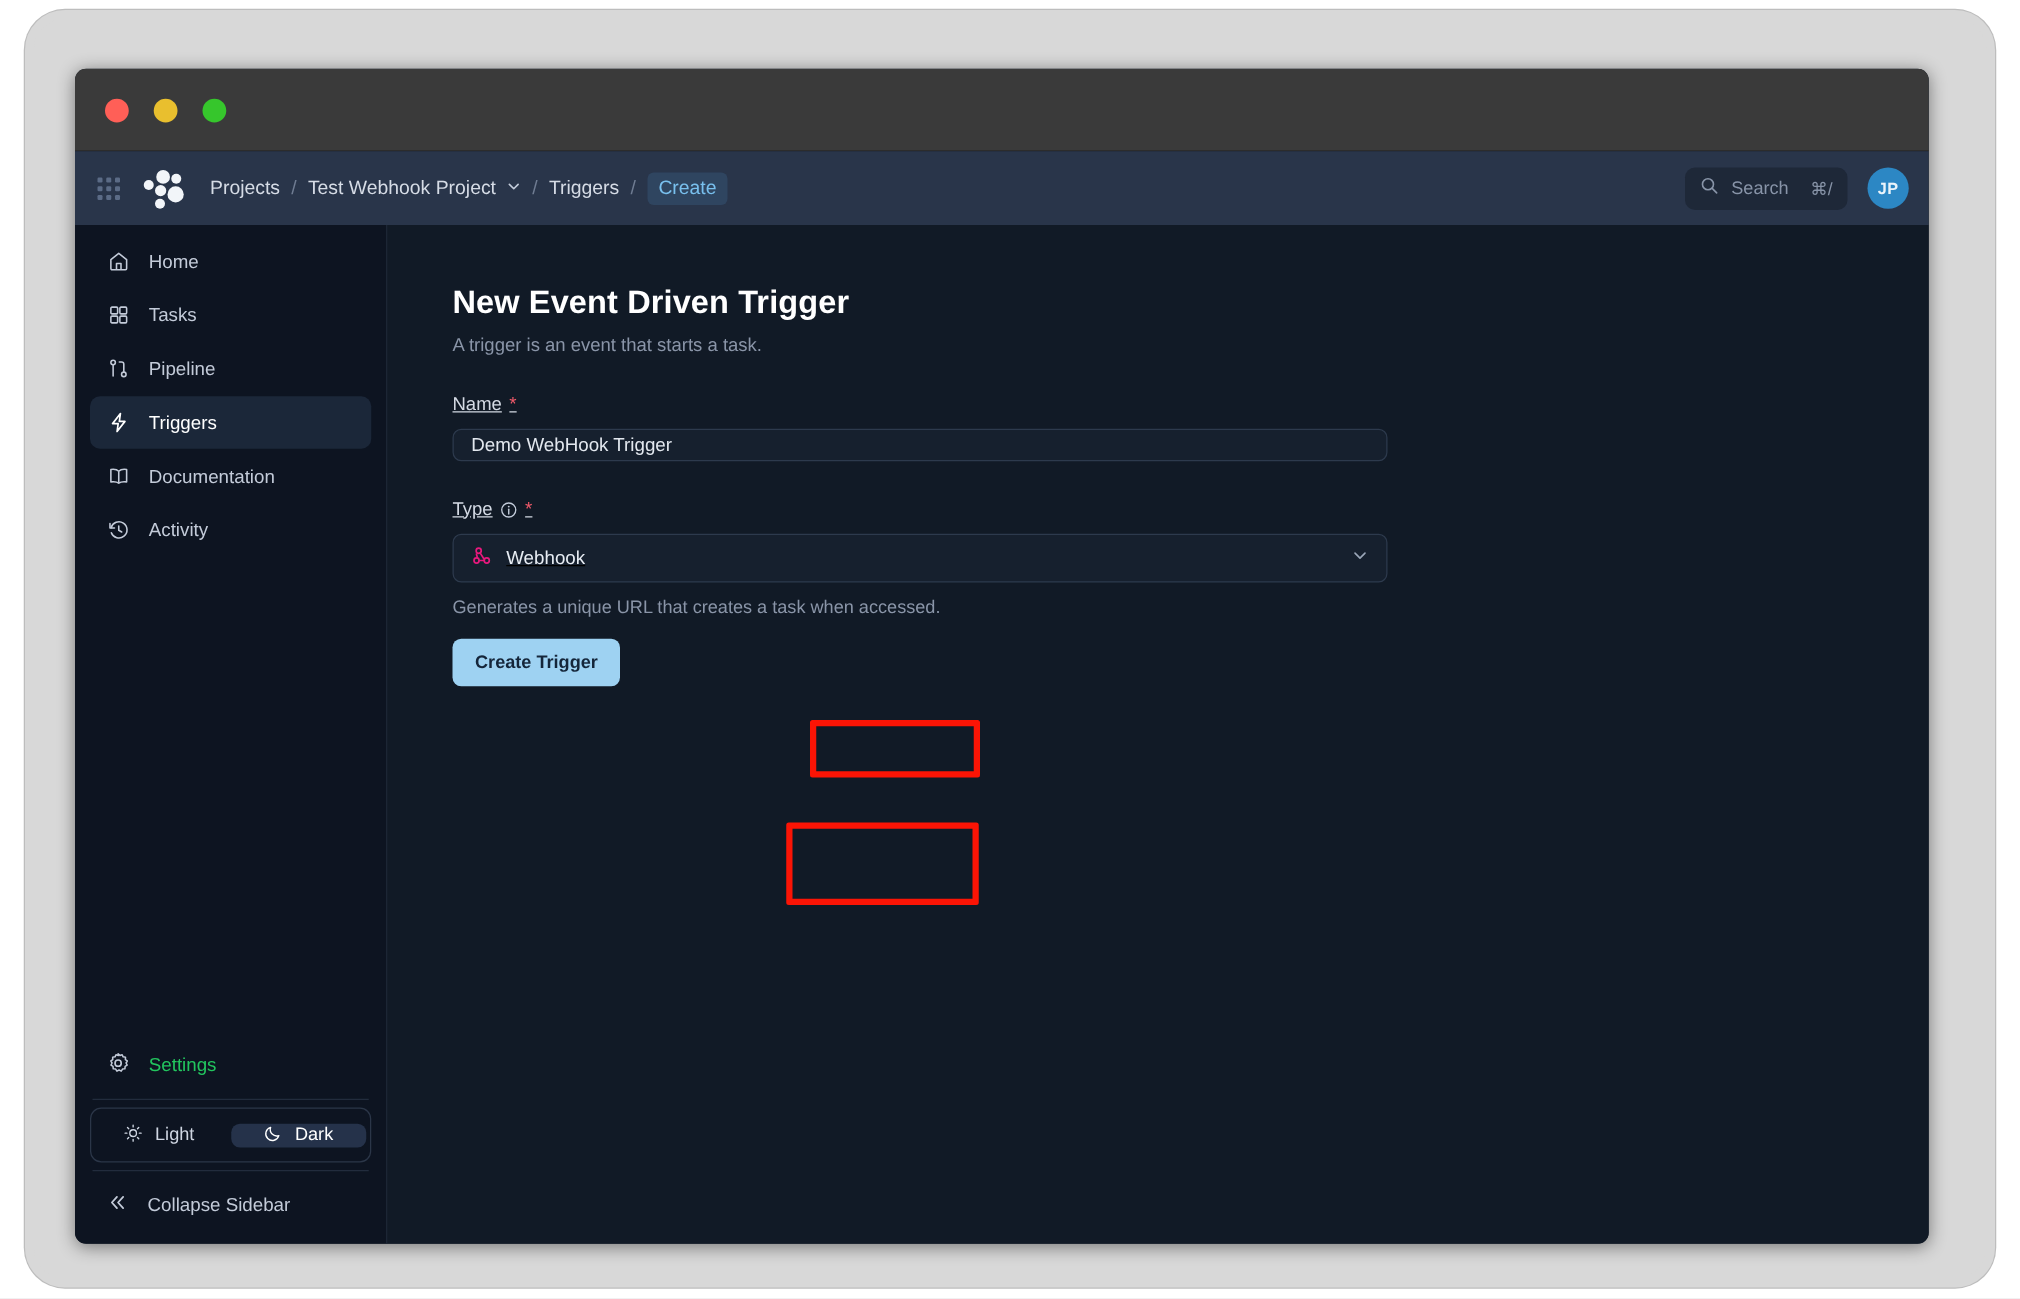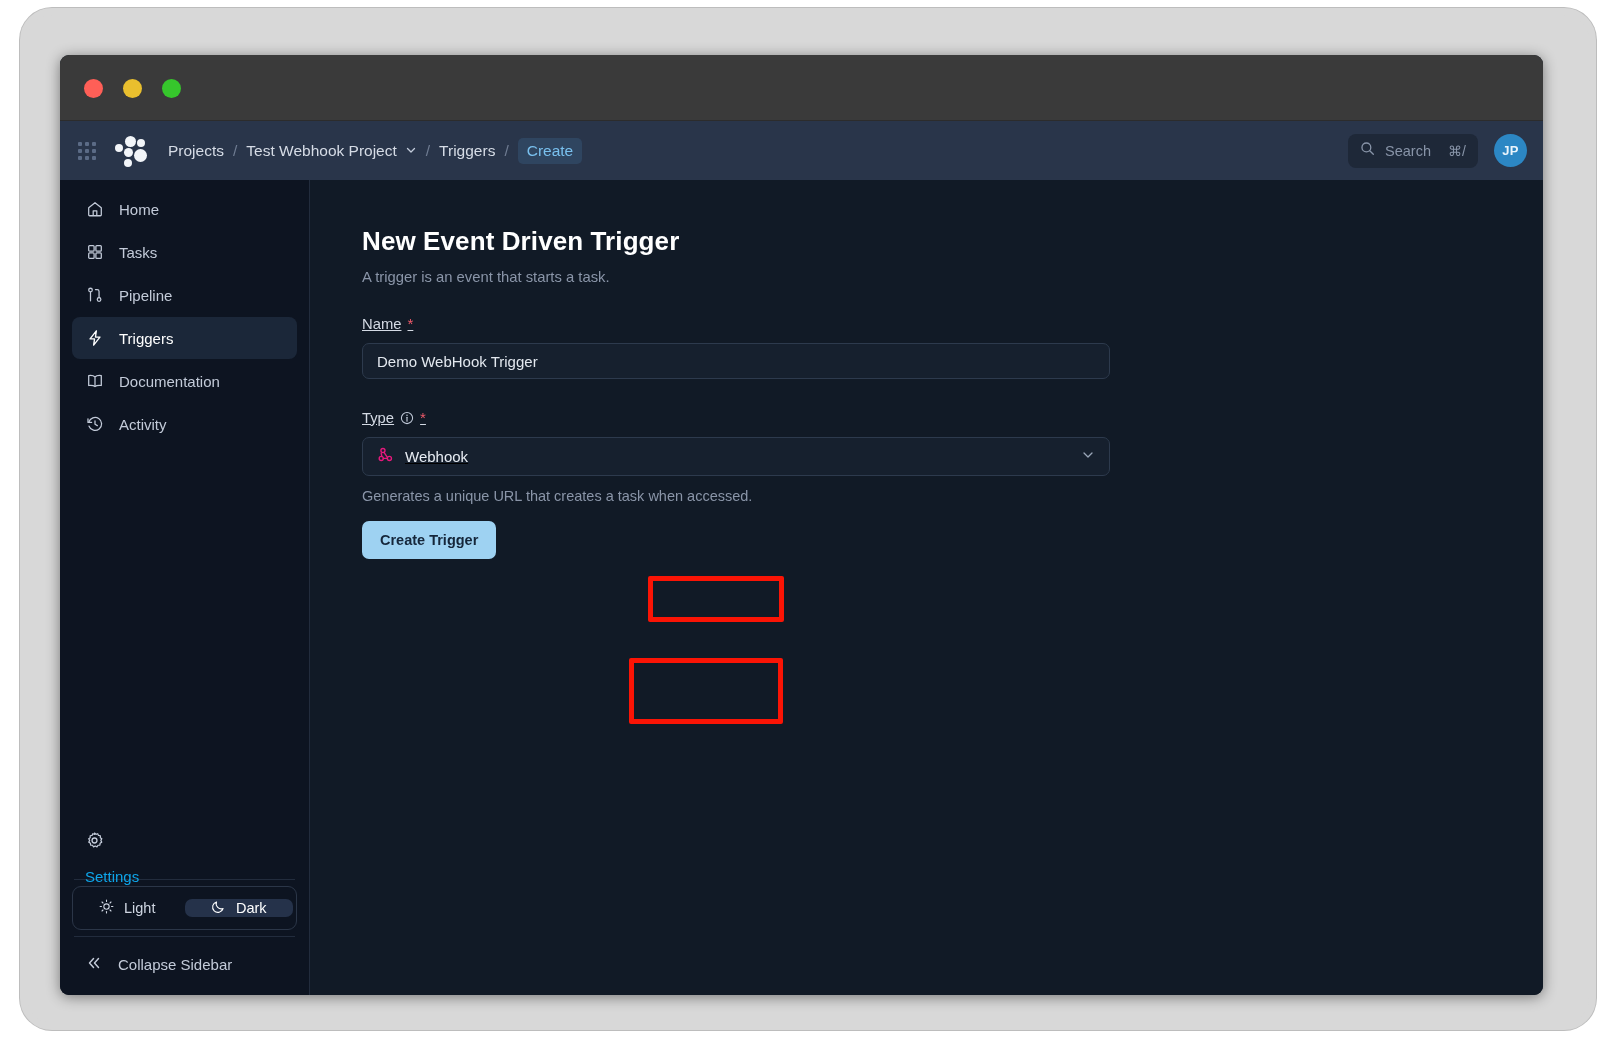--- a/index.html
+++ b/index.html
@@ -100,23 +100,23 @@
     display: flex; align-items: center; gap: 15px;
     height: 42px; padding: 0 13px; margin-bottom: 1px;
     border-radius: 8px; cursor: pointer;
     color: #c3cbd9; font-size: 15px;
   }
   .nav-item .ico { width: 19px; height: 19px; flex: none; display:flex; align-items:center; justify-content:center; }
   .nav-item.active { background: #1b2739; color: #ffffff; }
 
   #sidebar-bottom { margin-top: auto; padding: 0 12px 10px 12px; }
   #settings-item {
-    display: flex; gap: 15px;
+    display: flex; align-items: center; gap: 15px;
     height: 42px; padding: 0 13px; border-radius: 8px; cursor: pointer;
-    color: #0ea5e9; font-size: 15px; flex-direction: column;
+    color: #22c55e; font-size: 15px;
   }
   .side-divider { height: 1px; background: #222c3d; margin: 6px 2px; }
   #theme-toggle {
     display: flex; height: 44px; border: 1px solid #2b3purple; border-radius: 9px;
     border-color: #2b3purple;
     overflow: hidden; margin: 6px 0;
   }
   #theme-toggle { border: 1px solid #2a3purple; align-items: center; }
   #theme-toggle { border: 1px solid #2b3648; }
   .theme-btn {
@@ -135,21 +135,21 @@
   #page-title { font-size: 26px; font-weight: bold; color: #ffffff; letter-spacing: .1px; }
   #page-sub { font-size: 14.8px; color: #8a95a8; margin-top: 12px; }
 
   .field-block { margin-top: 30px; }
   .field-label { font-size: 14.8px; color: #d4dae4; display: flex; align-items: center; gap: 6px; text-decoration: underline; }
   .req { color: #ef5a6a; font-size: 15px; }
   .info-ico { display: inline-flex; }
 
   .text-input {
     margin-top: 11px;
-    width: 748px; height: 36px;
+    width: 748px; height: 26px;
     background: #16202e; border: 1px solid #2b3purple;
     border: 1px solid #2c3purple;
     border: 1px solid #2d3a4d;
     border-radius: 7px;
     color: #e3e8ef; font-size: 15px;
     padding: 0 14px;
     font-family: "Liberation Sans", sans-serif;
     outline: none;
   }
   .select-input {

